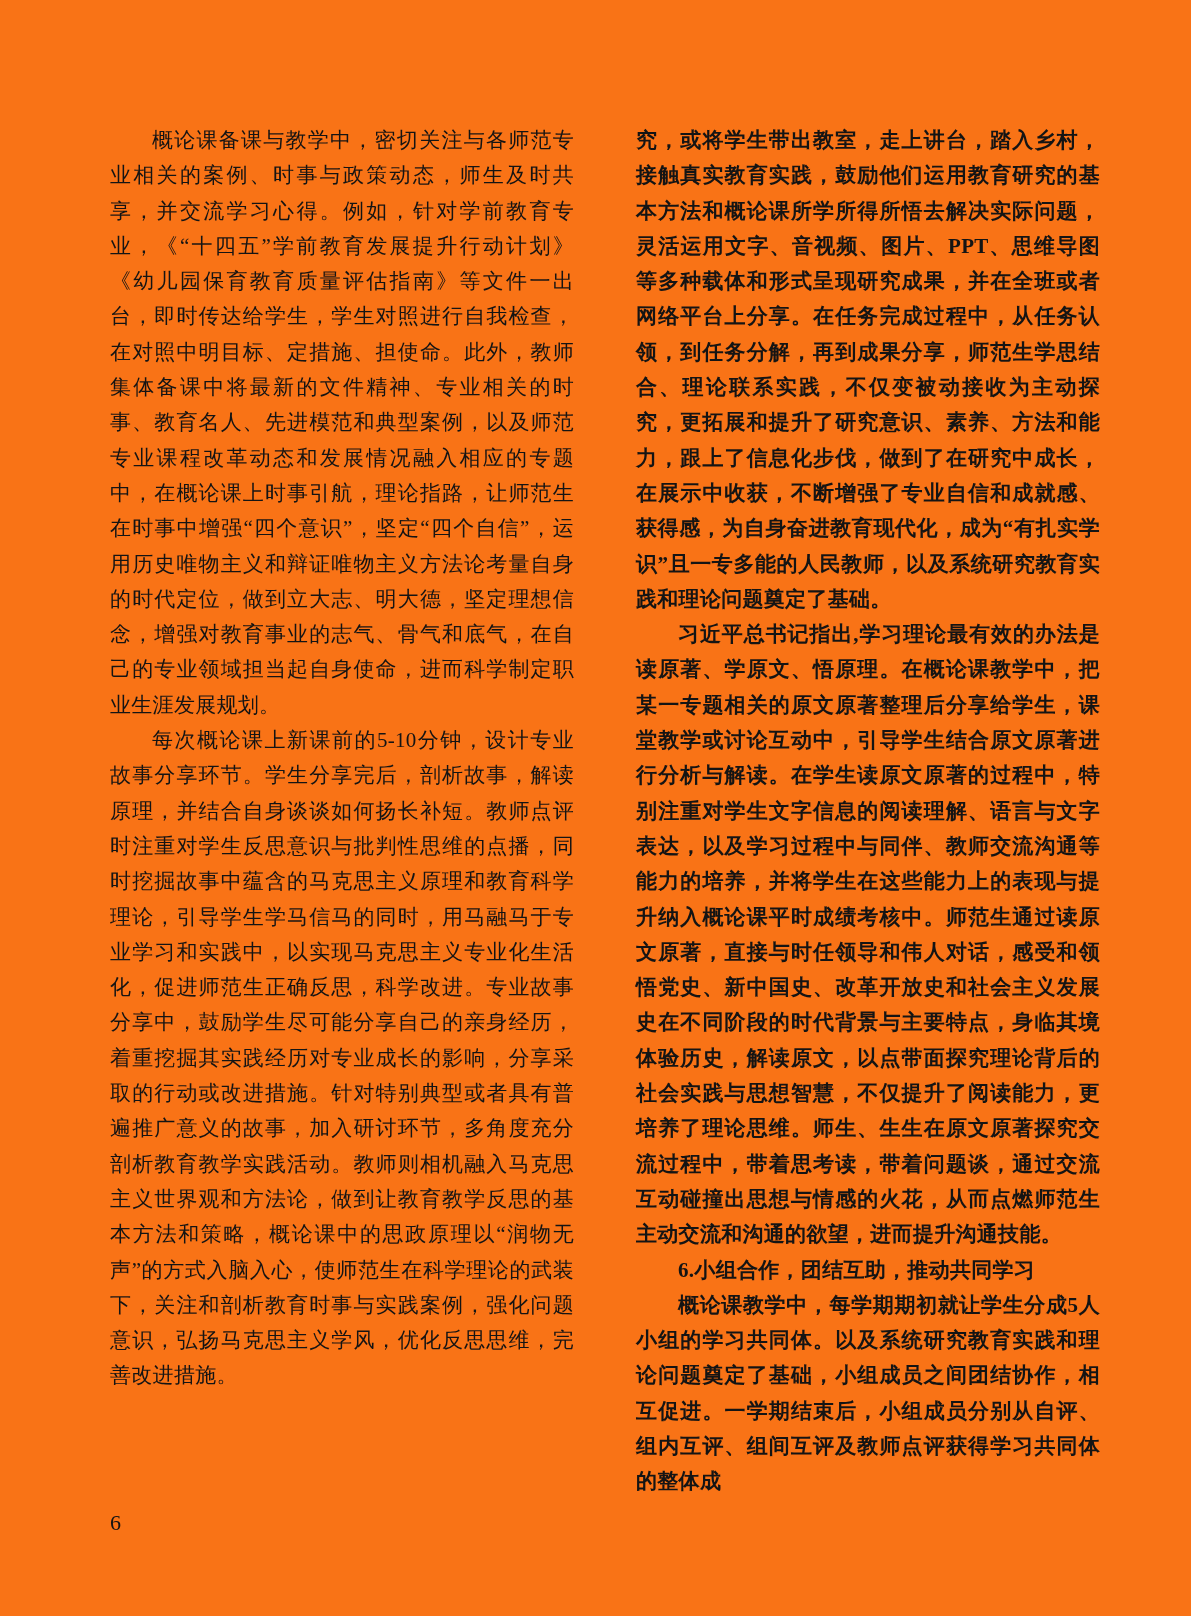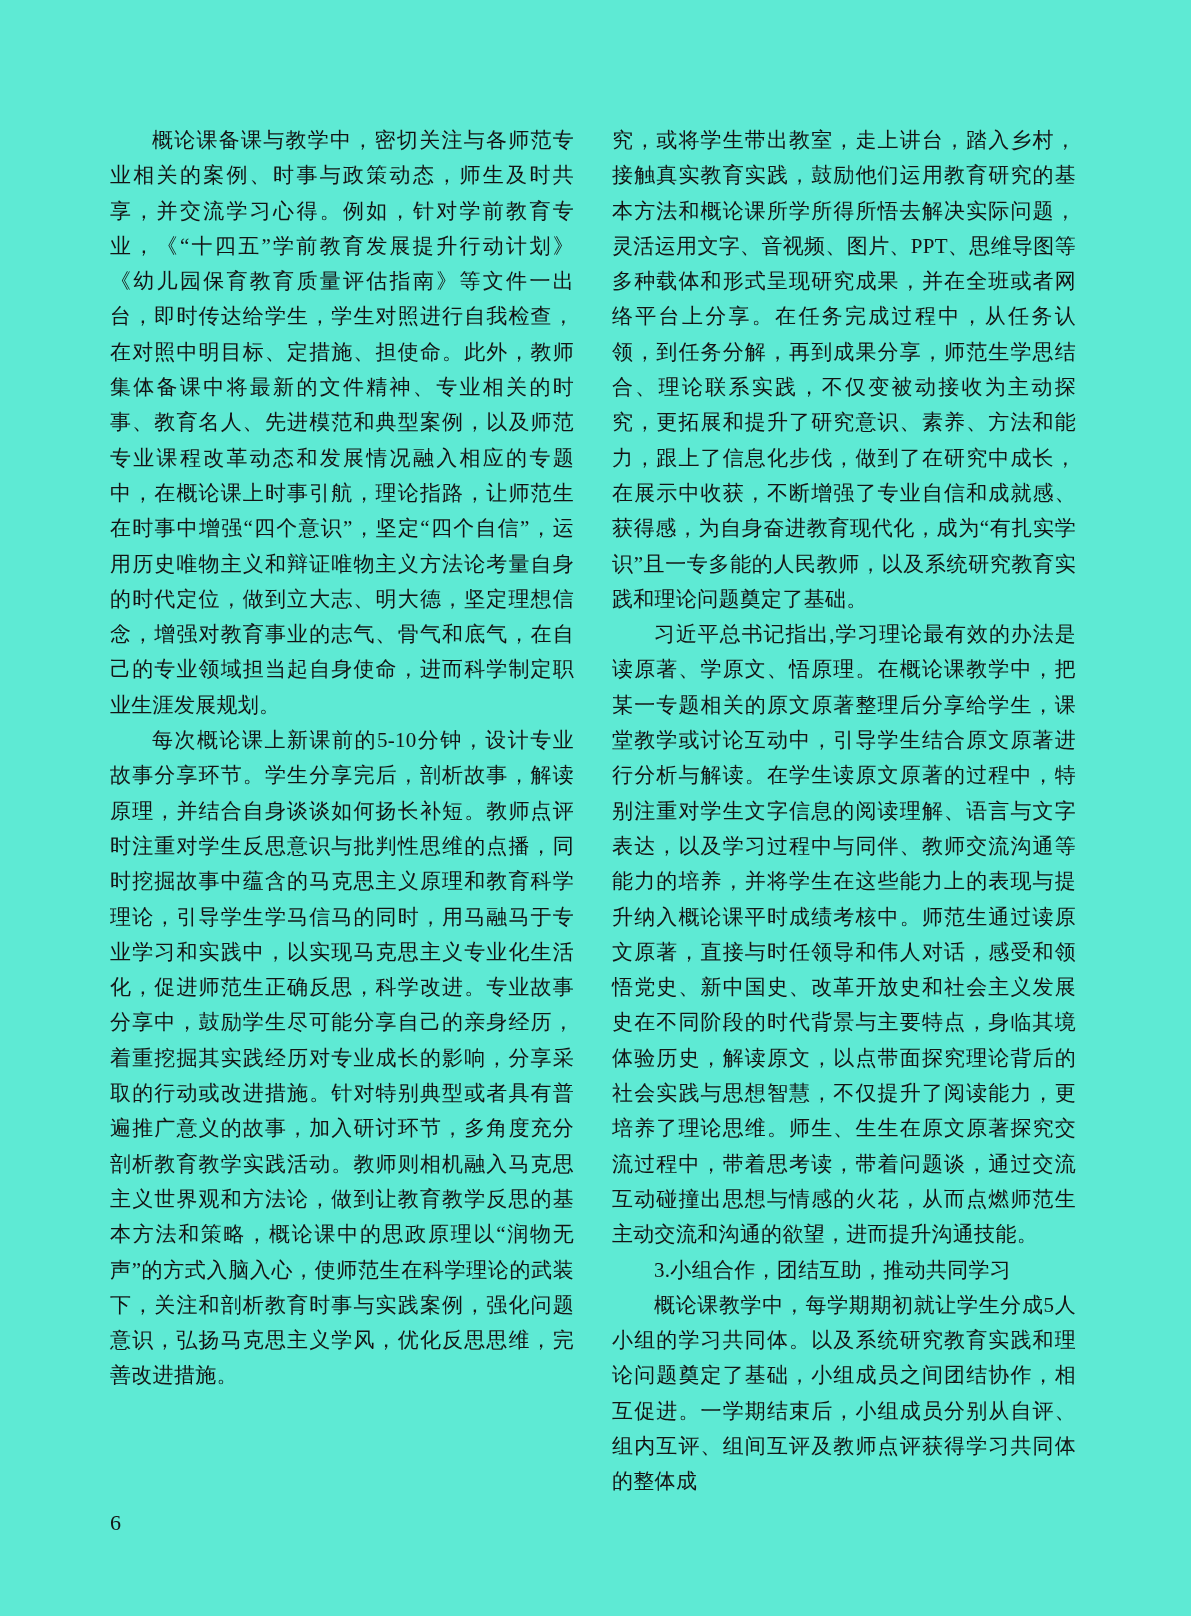--- a/index.html
+++ b/index.html
@@ -11,35 +11,35 @@
     height: 1616px;
     background: #ffffff;
     position: relative;
     overflow: hidden;
     font-family: "Liberation Serif", "DejaVu Serif", serif;
     color: #141414;
   }
   .page {
     position: absolute;
     inset: 0;
-    background: #5eead4;
+    background: #f97316;
   }
   .column {
     position: absolute;
     top: 123px;
     width: 464px;
     font-size: 21px;
     line-height: 35.3px;
     text-align: justify;
     text-justify: inter-character;
     overflow-wrap: break-word;
     letter-spacing: 0.3px;
   }
   .column-left  { left: 110px; }
-  .column-right { left: 612px; }
+  .column-right { left: 636px; font-weight: bold; }
   p.block {
     margin: 0;
     padding: 0;
   }
   p.indent    { text-indent: 2em; }
   p.no-indent { text-indent: 0; }
   .page-number {
     position: absolute;
     left: 110px;
     top: 1508px;
@@ -52,17 +52,17 @@
 <body>
 
 <div class="page">
   <div class="column column-left">
       <p class="block indent">概论课备课与教学中，密切关注与各师范专业相关的案例、时事与政策动态，师生及时共享，并交流学习心得。例如，针对学前教育专业，《“十四五”学前教育发展提升行动计划》《幼儿园保育教育质量评估指南》等文件一出台，即时传达给学生，学生对照进行自我检查，在对照中明目标、定措施、担使命。此外，教师集体备课中将最新的文件精神、专业相关的时事、教育名人、先进模范和典型案例，以及师范专业课程改革动态和发展情况融入相应的专题中，在概论课上时事引航，理论指路，让师范生在时事中增强“四个意识”，坚定“四个自信”，运用历史唯物主义和辩证唯物主义方法论考量自身的时代定位，做到立大志、明大德，坚定理想信念，增强对教育事业的志气、骨气和底气，在自己的专业领域担当起自身使命，进而科学制定职业生涯发展规划。</p>
       <p class="block indent">每次概论课上新课前的5-10分钟，设计专业故事分享环节。学生分享完后，剖析故事，解读原理，并结合自身谈谈如何扬长补短。教师点评时注重对学生反思意识与批判性思维的点播，同时挖掘故事中蕴含的马克思主义原理和教育科学理论，引导学生学马信马的同时，用马融马于专业学习和实践中，以实现马克思主义专业化生活化，促进师范生正确反思，科学改进。专业故事分享中，鼓励学生尽可能分享自己的亲身经历，着重挖掘其实践经历对专业成长的影响，分享采取的行动或改进措施。针对特别典型或者具有普遍推广意义的故事，加入研讨环节，多角度充分剖析教育教学实践活动。教师则相机融入马克思主义世界观和方法论，做到让教育教学反思的基本方法和策略，概论课中的思政原理以“润物无声”的方式入脑入心，使师范生在科学理论的武装下，关注和剖析教育时事与实践案例，强化问题意识，弘扬马克思主义学风，优化反思思维，完善改进措施。</p>
     </div>
   <div class="column column-right">
       <p class="block no-indent">究，或将学生带出教室，走上讲台，踏入乡村，接触真实教育实践，鼓励他们运用教育研究的基本方法和概论课所学所得所悟去解决实际问题，灵活运用文字、音视频、图片、PPT、思维导图等多种载体和形式呈现研究成果，并在全班或者网络平台上分享。在任务完成过程中，从任务认领，到任务分解，再到成果分享，师范生学思结合、理论联系实践，不仅变被动接收为主动探究，更拓展和提升了研究意识、素养、方法和能力，跟上了信息化步伐，做到了在研究中成长，在展示中收获，不断增强了专业自信和成就感、获得感，为自身奋进教育现代化，成为“有扎实学识”且一专多能的人民教师，以及系统研究教育实践和理论问题奠定了基础。</p>
       <p class="block indent">习近平总书记指出,学习理论最有效的办法是读原著、学原文、悟原理。在概论课教学中，把某一专题相关的原文原著整理后分享给学生，课堂教学或讨论互动中，引导学生结合原文原著进行分析与解读。在学生读原文原著的过程中，特别注重对学生文字信息的阅读理解、语言与文字表达，以及学习过程中与同伴、教师交流沟通等能力的培养，并将学生在这些能力上的表现与提升纳入概论课平时成绩考核中。师范生通过读原文原著，直接与时任领导和伟人对话，感受和领悟党史、新中国史、改革开放史和社会主义发展史在不同阶段的时代背景与主要特点，身临其境体验历史，解读原文，以点带面探究理论背后的社会实践与思想智慧，不仅提升了阅读能力，更培养了理论思维。师生、生生在原文原著探究交流过程中，带着思考读，带着问题谈，通过交流互动碰撞出思想与情感的火花，从而点燃师范生主动交流和沟通的欲望，进而提升沟通技能。</p>
-      <p class="block indent">3.小组合作，团结互助，推动共同学习</p>
+      <p class="block indent">6.小组合作，团结互助，推动共同学习</p>
       <p class="block indent">概论课教学中，每学期期初就让学生分成5人小组的学习共同体。以及系统研究教育实践和理论问题奠定了基础，小组成员之间团结协作，相互促进。一学期结束后，小组成员分别从自评、组内互评、组间互评及教师点评获得学习共同体的整体成</p>
     </div>
   <div class="page-number">6</div>
 </div>
 
 </body></html>

